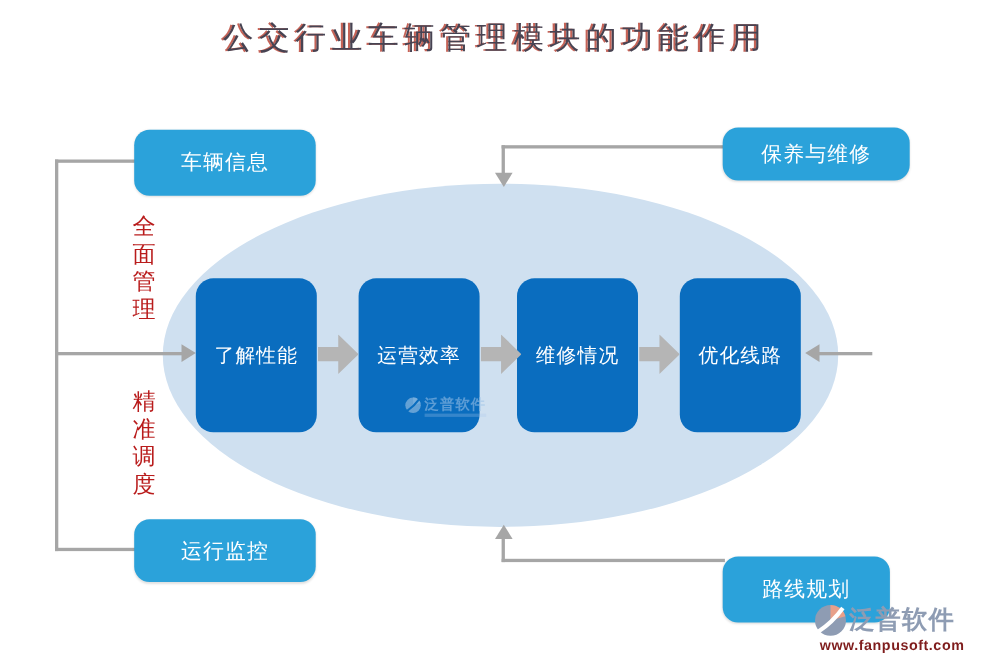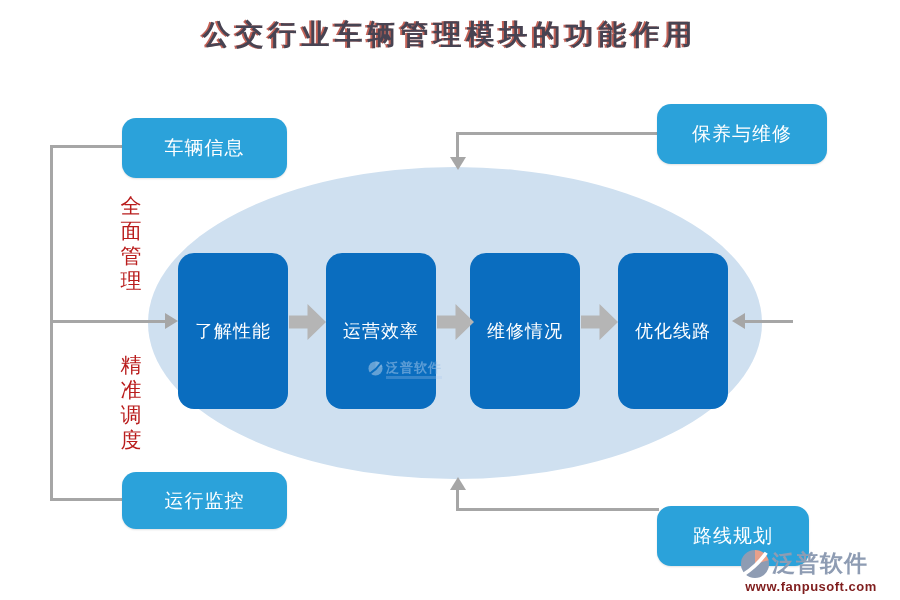--- a/index.html
+++ b/index.html
@@ -1,29 +1,29 @@
 <!DOCTYPE html>
 <html><head>
 <meta charset="utf-8">
 <style>
   html,body{margin:0;padding:0;background:#fff;}
   .canvas{position:relative;width:900px;height:600px;background:#ffffff;overflow:hidden;
           font-family:"Liberation Serif","DejaVu Serif",serif;}
 
   
   .title{position:absolute;top:16px;left:0;right:0;margin:0;text-align:center;
-         font-size:28px;font-weight:bold;letter-spacing:5px;color:#474352;
+         font-size:28px;font-weight:normal;letter-spacing:5px;color:#474352;
          text-shadow:-2px 0 0 rgba(187,72,58,.85);}
 
   
   .ellipse{position:absolute;left:148px;top:167px;width:614px;height:312px;
            border-radius:50%;background:#cfe0f0;}
 
   
-  .flowbox{position:absolute;top:253px;width:110px;height:156px;border-radius:16px;
+  .flowbox{position:absolute;top:253px;width:110px;height:140px;border-radius:16px;
            background:#0a6dbf;color:#ffffff;display:flex;align-items:center;justify-content:center;
            font-size:18px;letter-spacing:1px;text-align:center;}
 
   
   .sidebox{position:absolute;background:#2ba2da;color:#ffffff;border-radius:14px;
            display:flex;align-items:center;justify-content:center;font-size:19px;
            letter-spacing:1px;text-align:center;box-shadow:0 1px 2px rgba(0,0,0,.12);}
 
   
   .line{position:absolute;background:#a6a6a6;}
@@ -79,21 +79,21 @@
 
   <div class="line" style="left:743px;top:320px;width:50px;height:3px"></div>
   <div class="ah ah-left" style="left:732px;top:313px"></div>
 
   <div class="vlabel" style="left:71px;top:194px">全面管理</div>
   <div class="vlabel" style="left:71px;top:353px">精准调度</div>
 
   <div class="sidebox" style="left:122px;top:118px;width:165px;height:60px">
     <span>车辆信息</span>
   </div>
-  <div class="sidebox" style="left:657px;top:104px;width:170px;height:60px">
+  <div class="sidebox" style="left:657px;top:116px;width:170px;height:48px">
     <span>保养与维修</span>
   </div>
   <div class="sidebox" style="left:122px;top:472px;width:165px;height:57px">
     <span>运行监控</span>
   </div>
   <div class="sidebox" style="left:657px;top:506px;width:152px;height:60px">
     <span>路线规划</span>
   </div>
 
   <div class="flowbox" style="left:178px">

